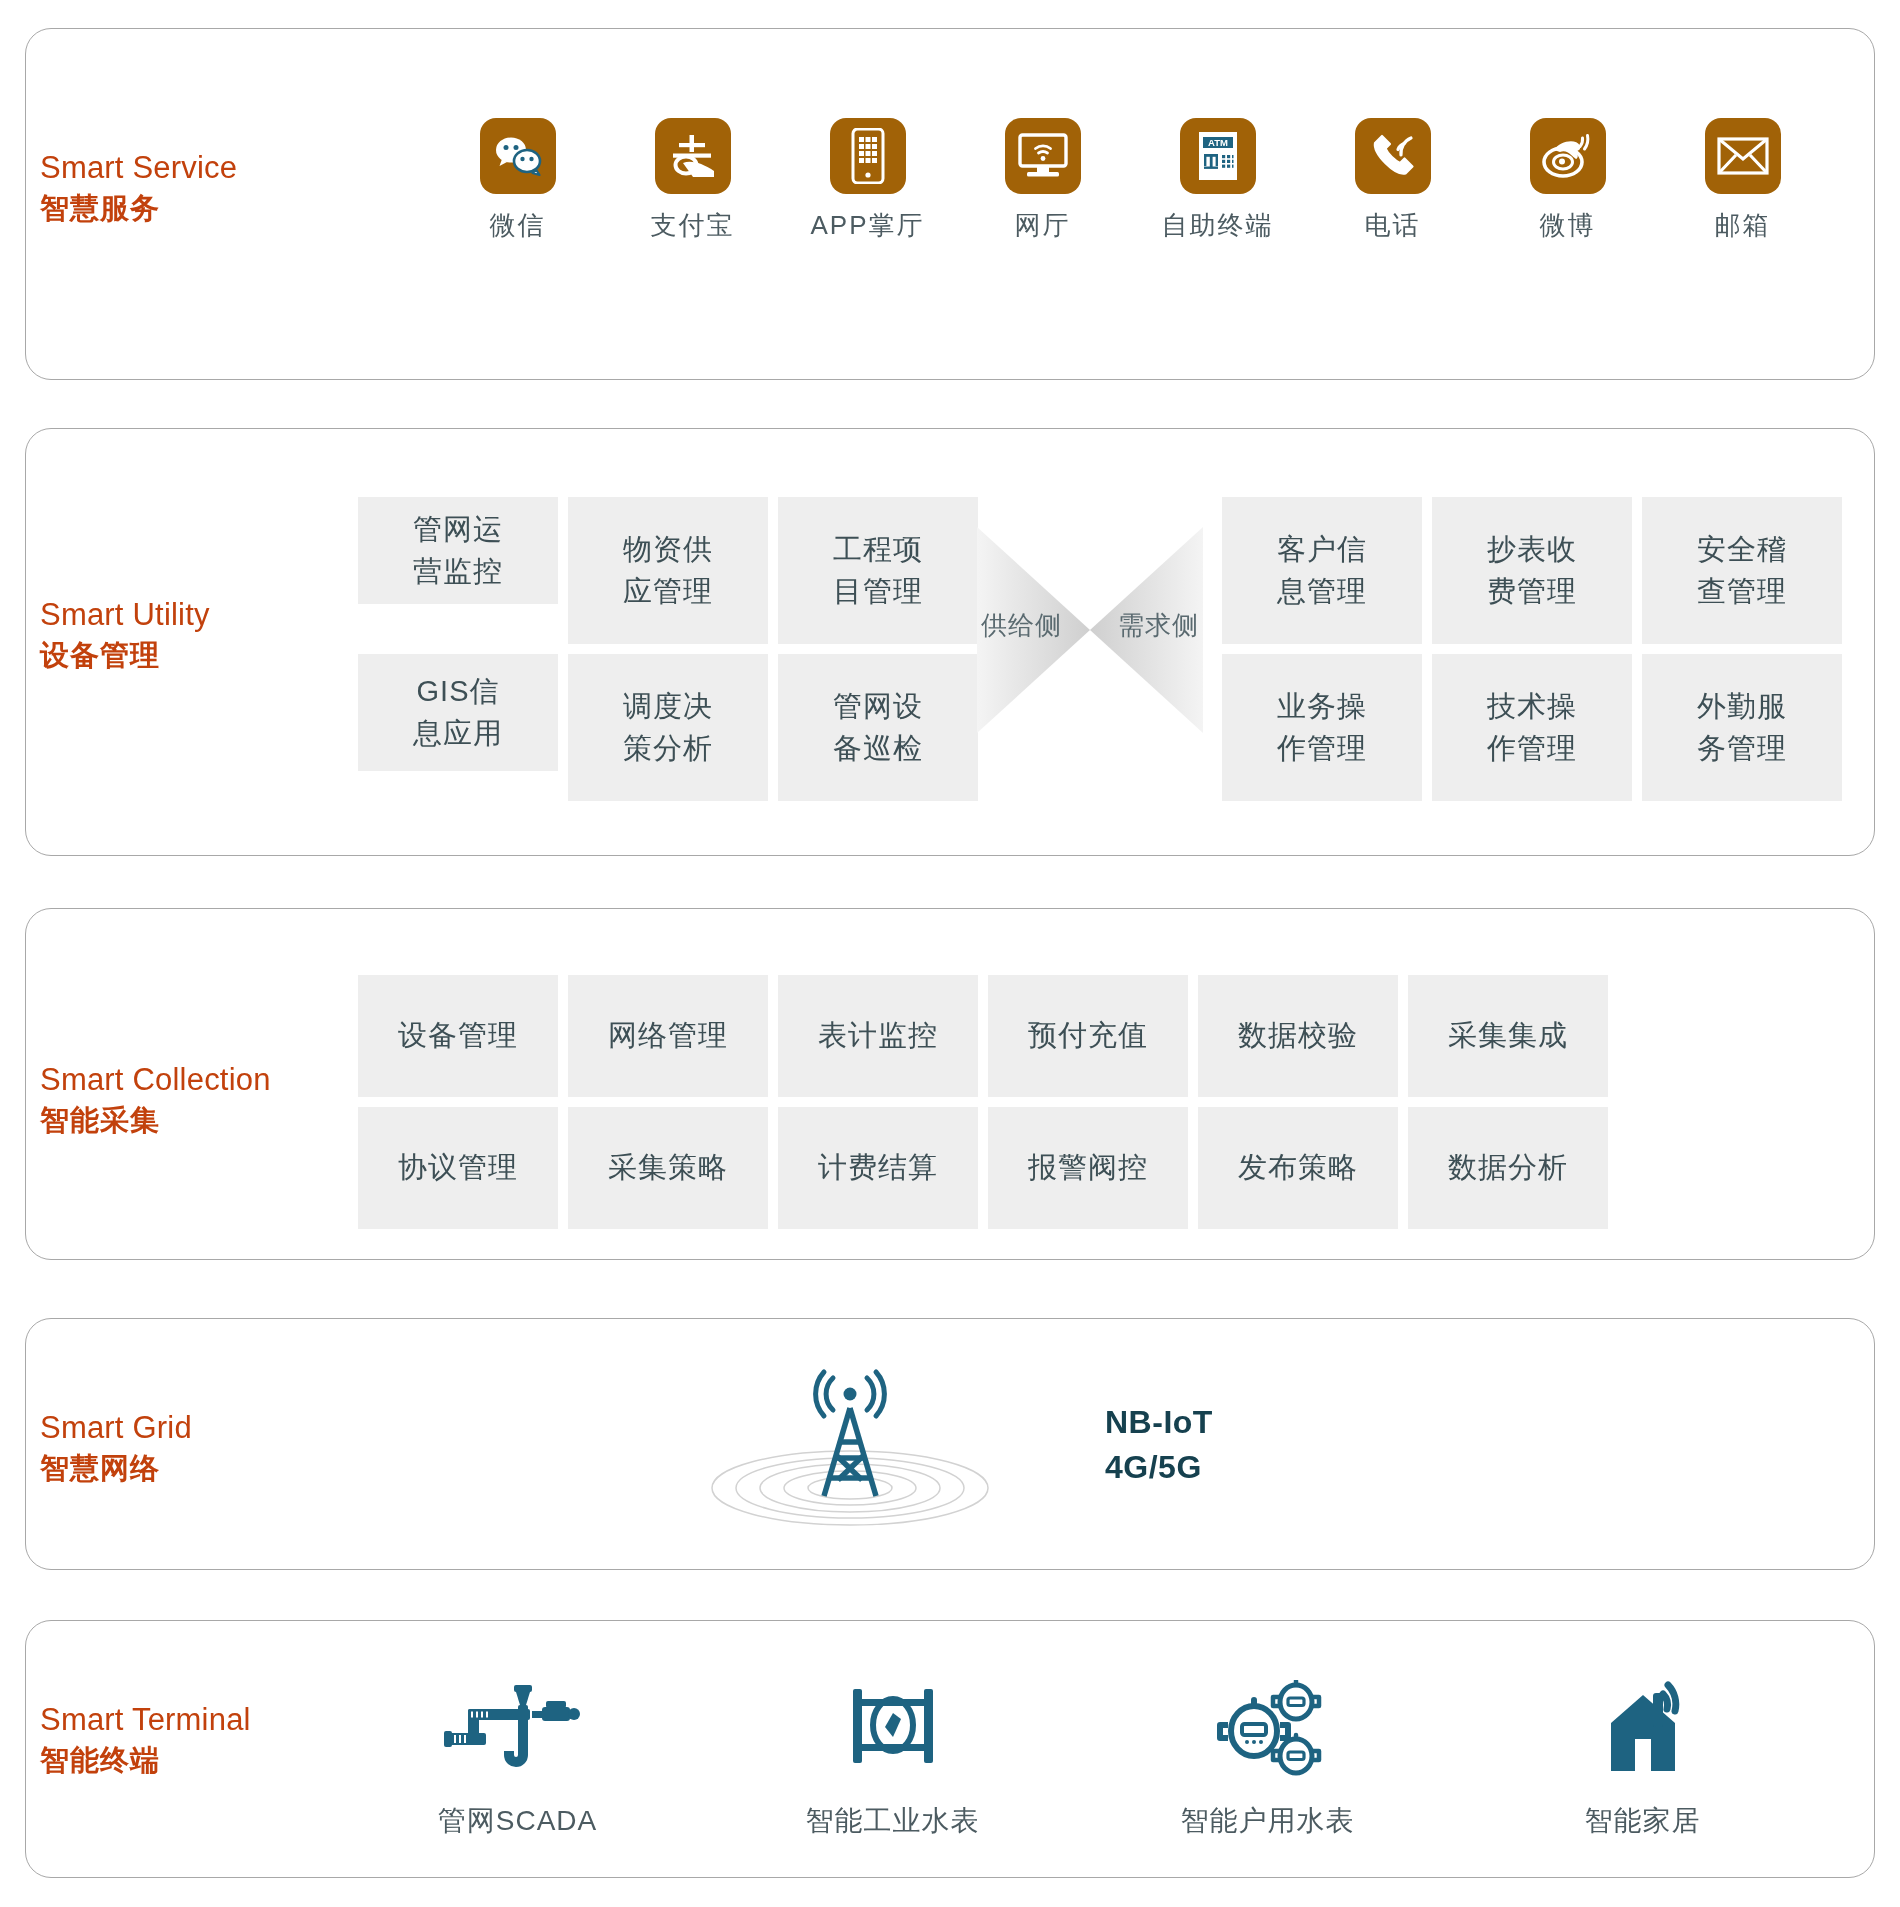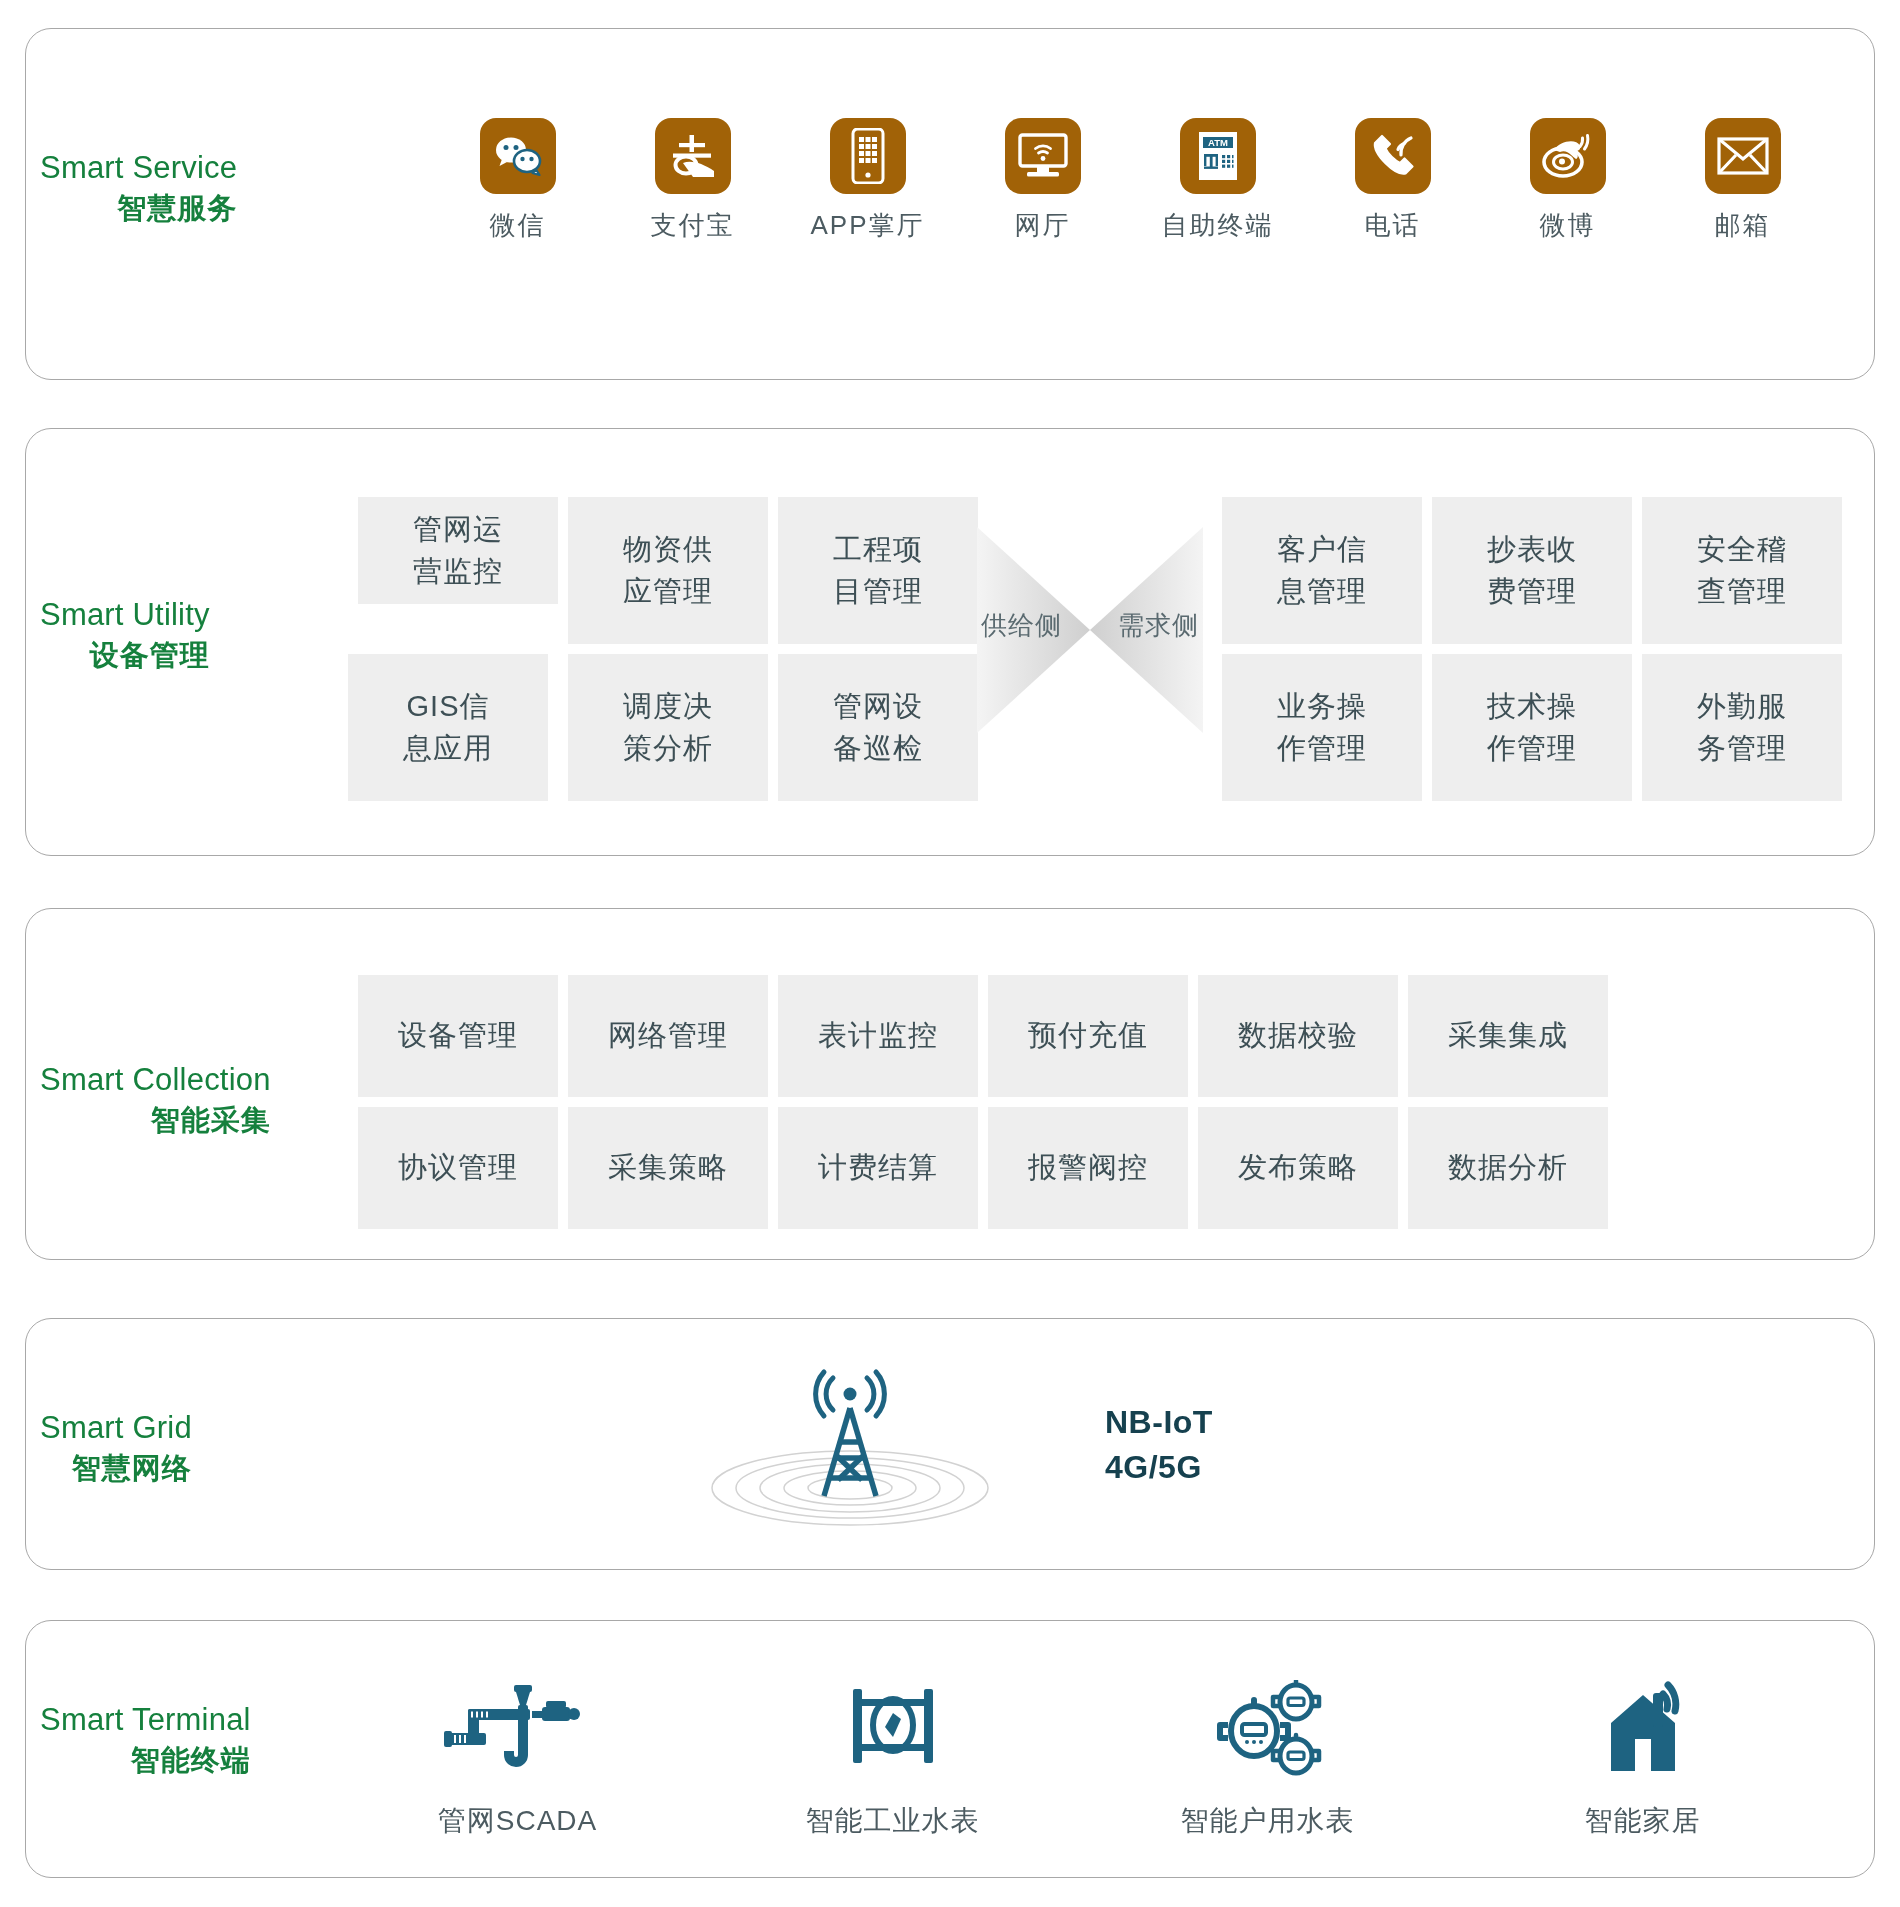--- a/index.html
+++ b/index.html
@@ -29,24 +29,23 @@
   #panel-service   { top: 28px;   height: 352px; }
   #panel-utility   { top: 428px;  height: 428px; }
   #panel-collection{ top: 908px;  height: 352px; }
   #panel-grid      { top: 1318px; height: 252px; }
   #panel-terminal  { top: 1620px; height: 258px; }
 
   
   .sec-head {
     position: absolute;
     left: 40px;
-    color: #15803d;
+    color: #c2410c;
     line-height: 1.32;
     user-select: none;
-    text-align: right;
   }
   .sec-head .en {
     font-size: 31px;
     font-weight: 400;
     letter-spacing: .2px;
     white-space: nowrap;
   }
   .sec-head .cn {
     font-size: 29px;
     font-weight: 700;
@@ -340,21 +339,21 @@
   </div>
   <div class="cell" style="left:568px; top:497px; width:200px; height:147px;">
     <span>物资供</span>
     <span>应管理</span>
   </div>
   <div class="cell" style="left:778px; top:497px; width:200px; height:147px;">
     <span>工程项</span>
     <span>目管理</span>
   </div>
 
-  <div class="cell" style="left:348px; top:654px; width:200px; height:147px;">
+  <div class="cell" style="left:358px; top:654px; width:200px; height:117px;">
     <span>GIS信</span>
     <span>息应用</span>
   </div>
   <div class="cell" style="left:568px; top:654px; width:200px; height:147px;">
     <span>调度决</span>
     <span>策分析</span>
   </div>
   <div class="cell" style="left:778px; top:654px; width:200px; height:147px;">
     <span>管网设</span>
     <span>备巡检</span>

